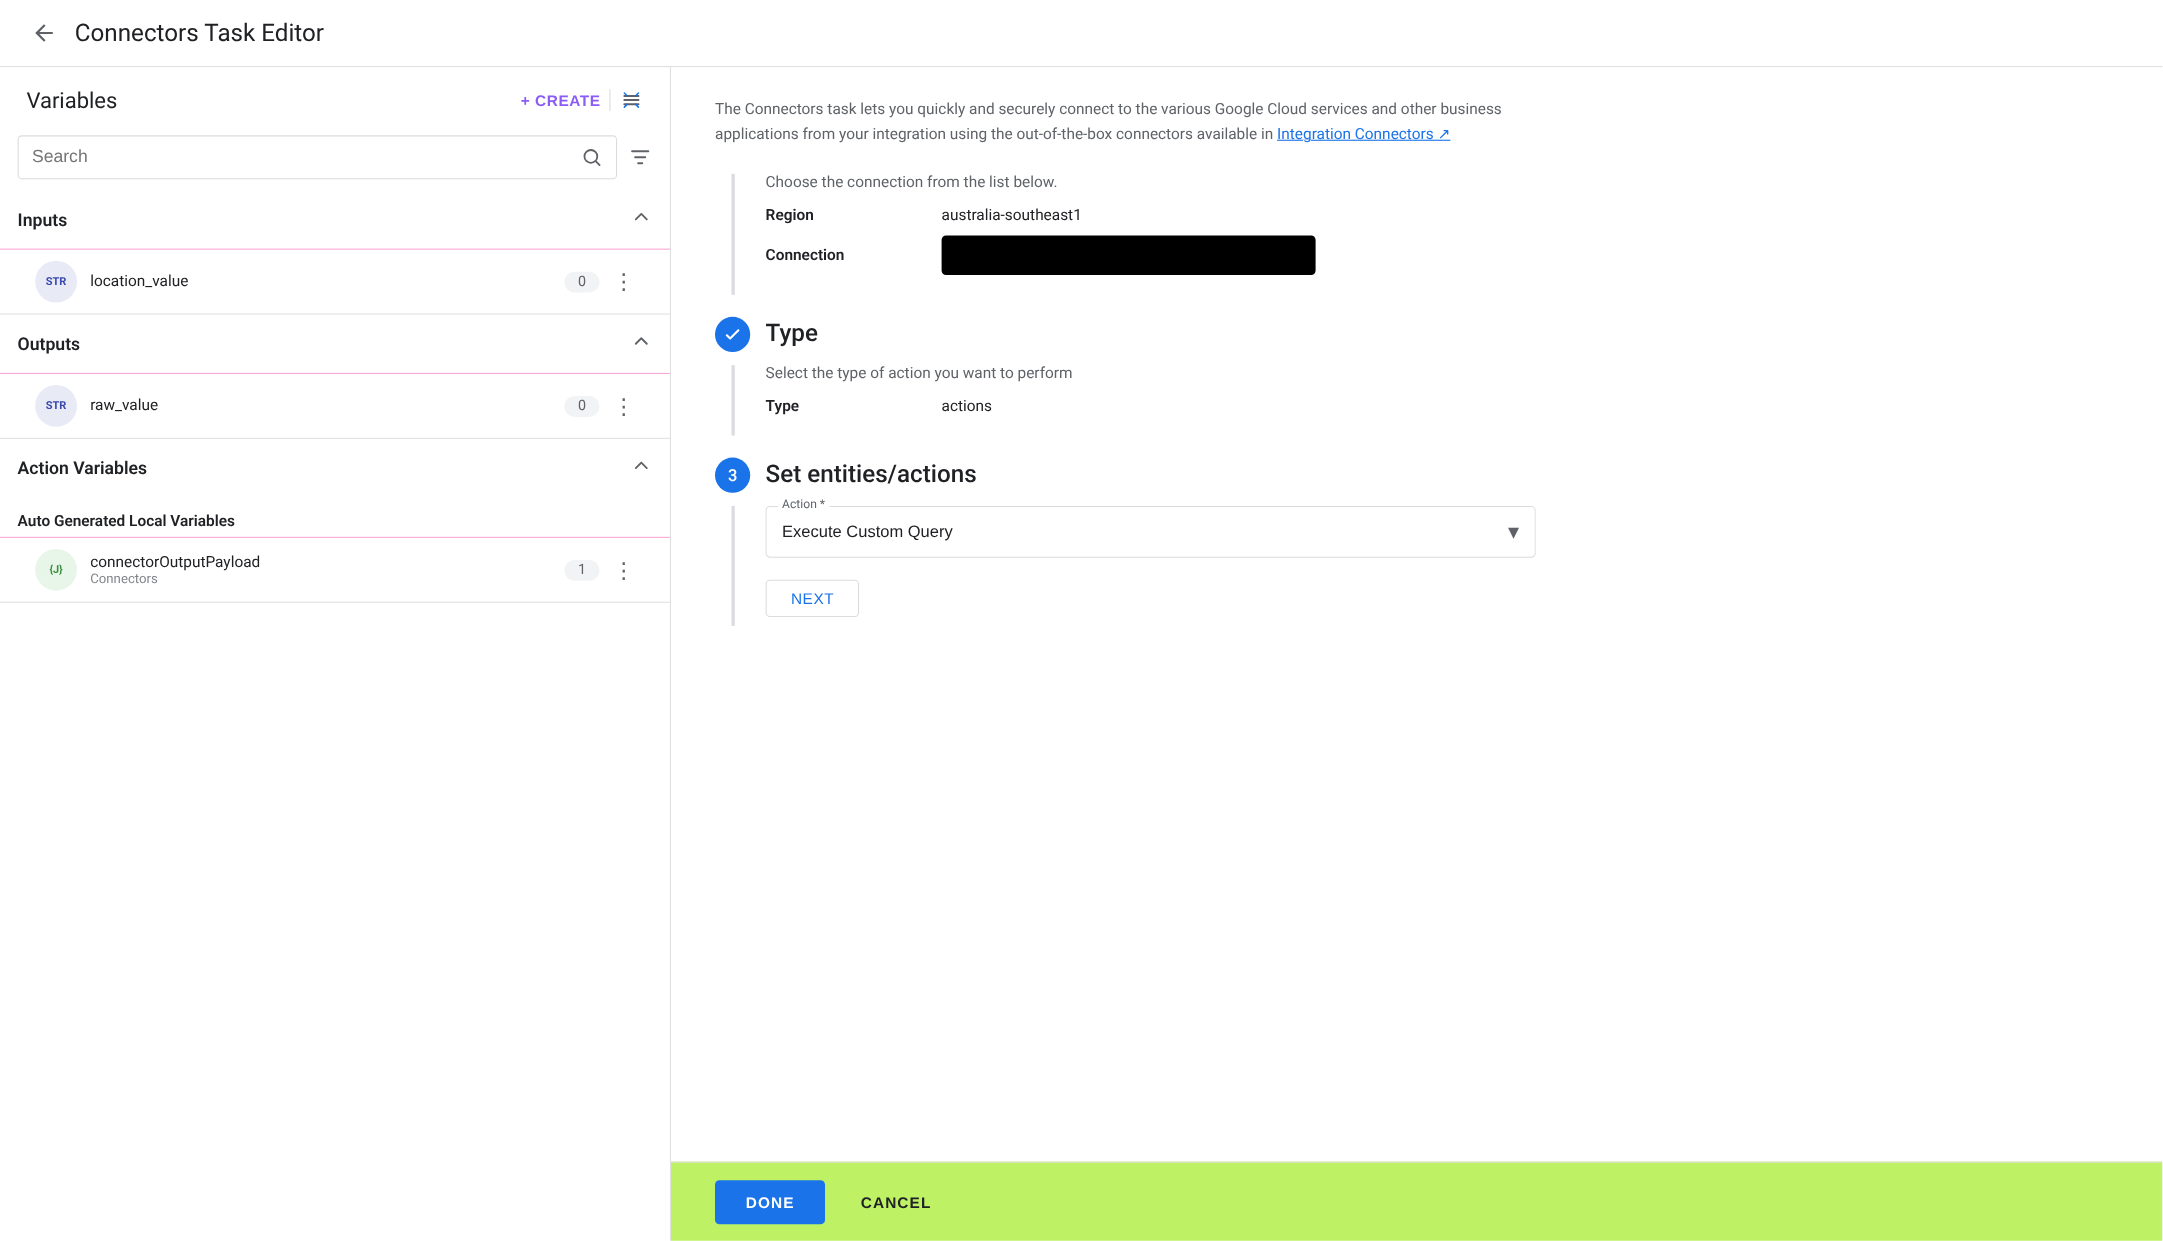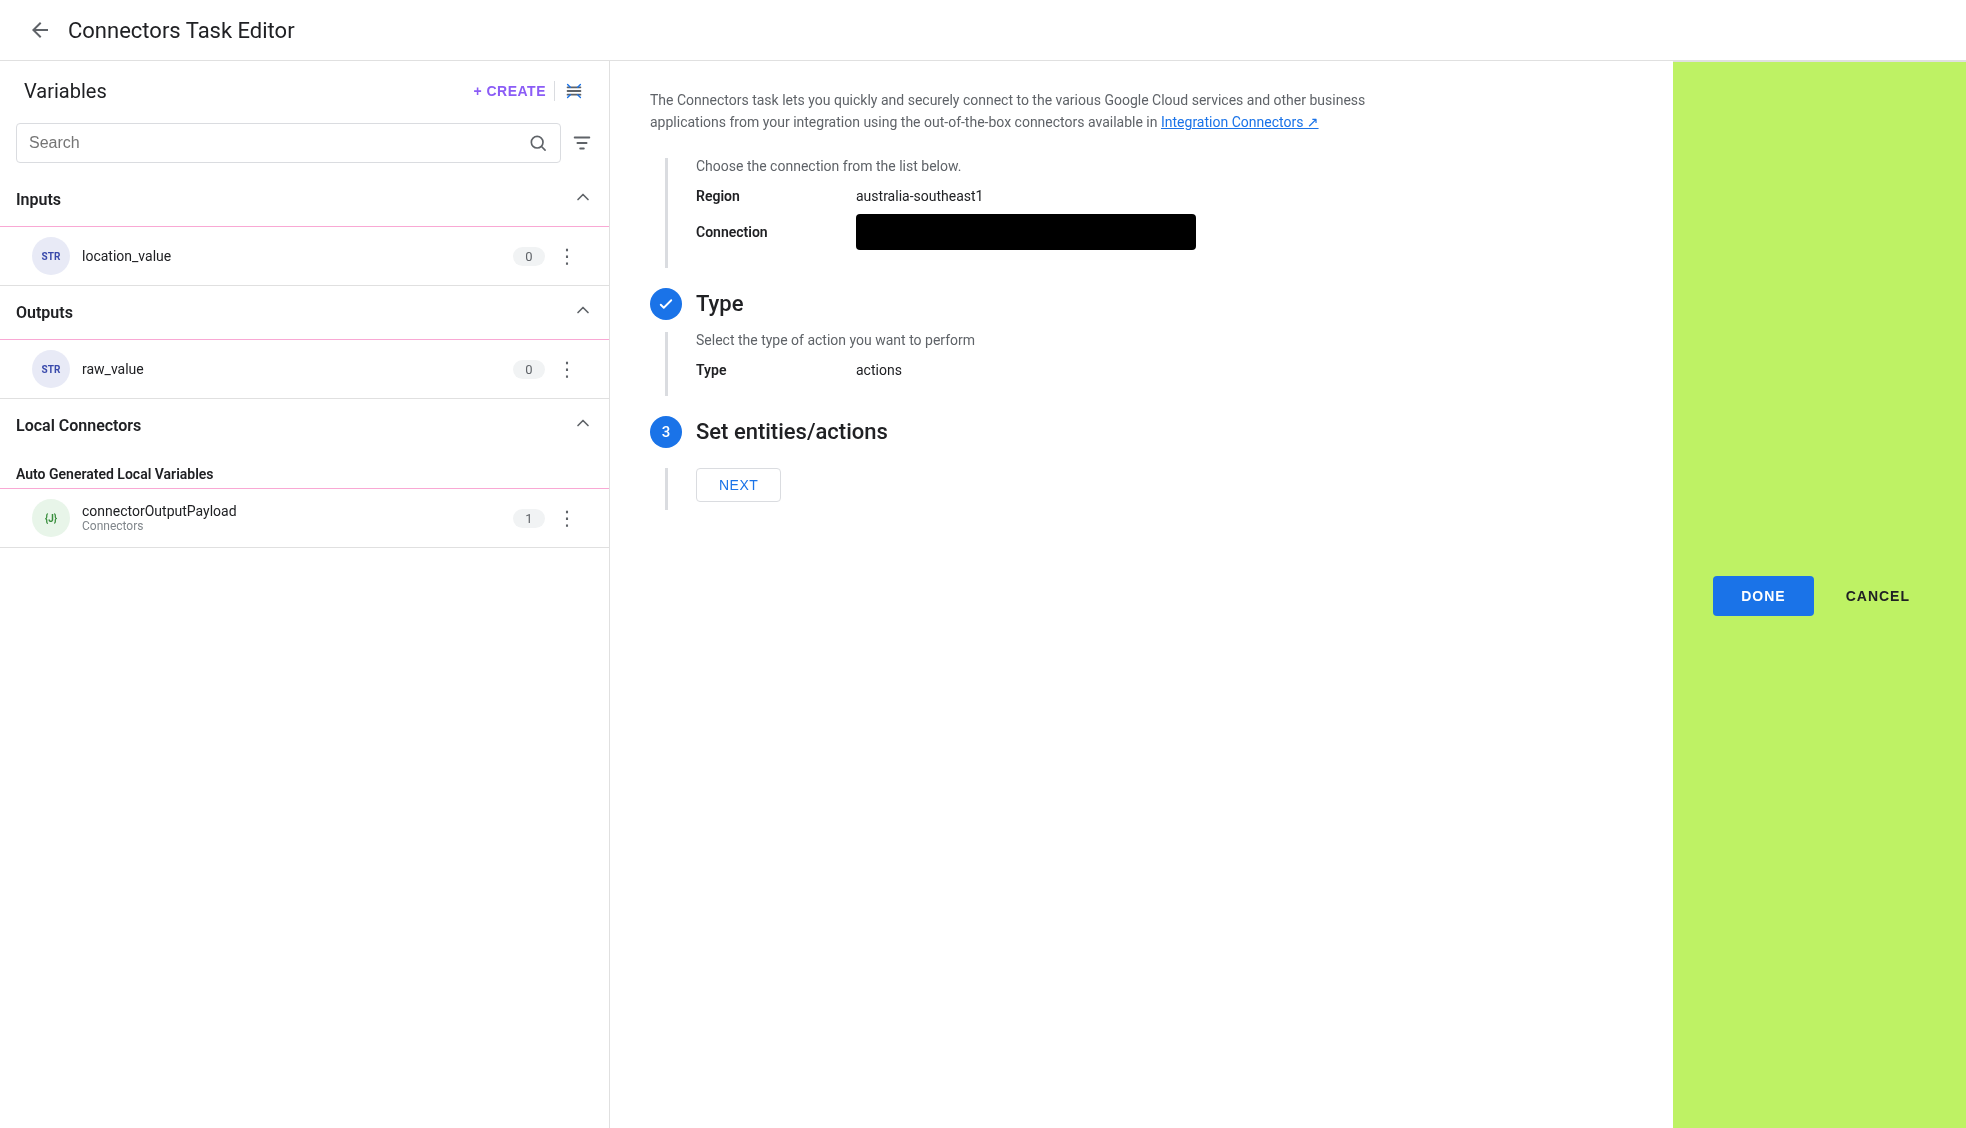--- a/index.html
+++ b/index.html
@@ -187,21 +187,21 @@
       color: #80868b;
     }
     .var-name-wrap {
       flex: 1;
     }
 
     
     .right-panel {
       flex: 1;
       display: flex;
-      flex-direction: row;
+      flex-direction: column;
       padding: 0;
       overflow-y: auto;
       gap: 16px;
     }
 
     .right-content {
       padding: 28px 40px 20px 40px;
       flex: 1;
     }
 
@@ -482,21 +482,21 @@
       <div class="var-item">
         <div class="var-badge">STR</div>
         <div class="var-name">raw_value</div>
         <span class="var-count">0</span>
         <button class="var-more-btn">⋮</button>
       </div>
     </div>
 
     <div class="var-section">
       <div class="section-header">
-        <span class="section-title">Local Connectors</span>
+        <span class="section-title">Action Variables</span>
         <button class="chevron-btn">
           <svg width="20" height="20" viewBox="0 0 24 24" fill="none">
             <path d="M6 15l6-6 6 6" stroke="#5f6368" stroke-width="2" stroke-linecap="round" stroke-linejoin="round"></path>
           </svg>
         </button>
       </div>
       <div class="auto-gen-label">Auto Generated Local Variables</div>
       <div class="var-item">
         <div class="var-badge json">{J}</div>
         <div class="var-name-wrap">
@@ -550,20 +550,33 @@
       </div>
 
       <div class="step-block">
         <div class="step-header">
           <div class="step-number-icon">
             <span>3</span>
           </div>
           <span class="step-title">Set entities/actions</span>
         </div>
         <div class="step-content">
+          <div class="action-field">
+            <div class="action-select-wrap">
+              <span class="action-select-label">Action *</span>
+              <select class="action-select">
+                <option>Execute Custom Query</option>
+                <option>Create</option>
+                <option>Update</option>
+                <option>Delete</option>
+                <option>List</option>
+              </select>
+              <span class="select-arrow">▾</span>
+            </div>
+          </div>
           <div class="next-btn-area">
             <button class="next-btn">NEXT</button>
           </div>
         </div>
       </div>
 
     </div>
 
     <div class="footer">
       <button class="done-btn">DONE</button>

